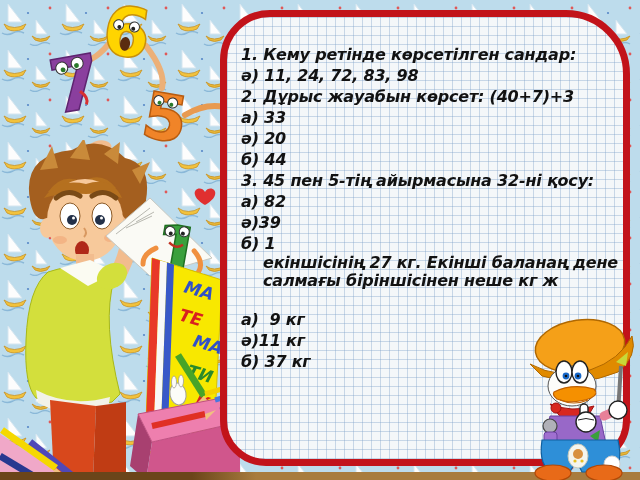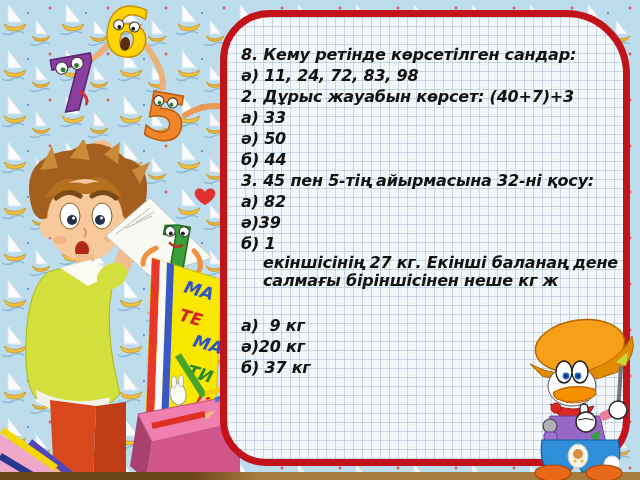--- a/index.html
+++ b/index.html
@@ -28,21 +28,21 @@
   }
   .qtext{
     position:absolute;left:0;top:0;right:0;
     padding:27px 6px 0 14px;
     color:#121212;
     font-weight:bold;font-style:italic;
     font-size:16px;letter-spacing:-0.2px;
   }
   .q{white-space:pre;line-height:21px;}
   .cont{margin-left:22px;line-height:18px;}
-  .gap{margin-top:25px;}
+  .gap{margin-top:19px;}
   #duck{left:520px;top:308px;}
 </style>
 </head>
 <body>
 
 <div id="stage">
 
   <svg id="bg-pattern" width="640" height="480">
     <defs>
       <pattern id="sea" width="58" height="46" patternUnits="userSpaceOnUse">
@@ -192,34 +192,34 @@
       <line x1="0" y1="70" x2="40" y2="94" stroke="#283890" stroke-width="7"></line>
       <line x1="2" y1="44" x2="56" y2="82" stroke="#f5d800" stroke-width="7"></line>
       <polygon points="56,82 68,92 50,92" fill="#f0c080"></polygon>
     </g>
   </svg>
 
   <div id="floor-strip"></div>
 
   <div id="quiz-panel">
     <div class="qtext">
-      <div class="q">8. Кему ретінде көрсетілген сандар:</div>
+      <div class="q">1. Кему ретінде көрсетілген сандар:</div>
       <div class="q">ә) 11, 24, 72, 83, 98</div>
       <div class="q">2. Дұрыс жауабын көрсет: (40+7)+3</div>
       <div class="q">а) 33</div>
-      <div class="q">ә) 50</div>
+      <div class="q">ә) 20</div>
       <div class="q">б) 44</div>
       <div class="q">3. 45 пен 5-тің айырмасына 32-ні қосу:</div>
       <div class="q">а) 82</div>
       <div class="q">ә)39</div>
       <div class="q">б) 1</div>
       <div class="q cont">екіншісінің 27 кг. Екінші баланаң дене</div>
       <div class="q cont">салмағы біріншісінен неше кг ж</div>
       <div class="q gap">а)  9 кг</div>
-      <div class="q">ә)20 кг</div>
+      <div class="q">ә)11 кг</div>
       <div class="q">б) 37 кг</div>
     </div>
   </div>
 
   <svg id="duck" width="120" height="172" viewBox="0 0 120 172">
     <g>
       <ellipse cx="60" cy="38" rx="45" ry="26" fill="#f5a018" stroke="#b06800" stroke-width="1.5" transform="rotate(-8 60 38)"></ellipse>
       <path d="M10 56 Q40 72 70 62 Q100 52 112 28 Q118 48 98 64 Q60 80 22 68 Z" fill="#e08a00" stroke="#b06800" stroke-width="1"></path>
       <path d="M96 54 L108 44 L106 58 Z" fill="#c8d838"></path>
     </g>

